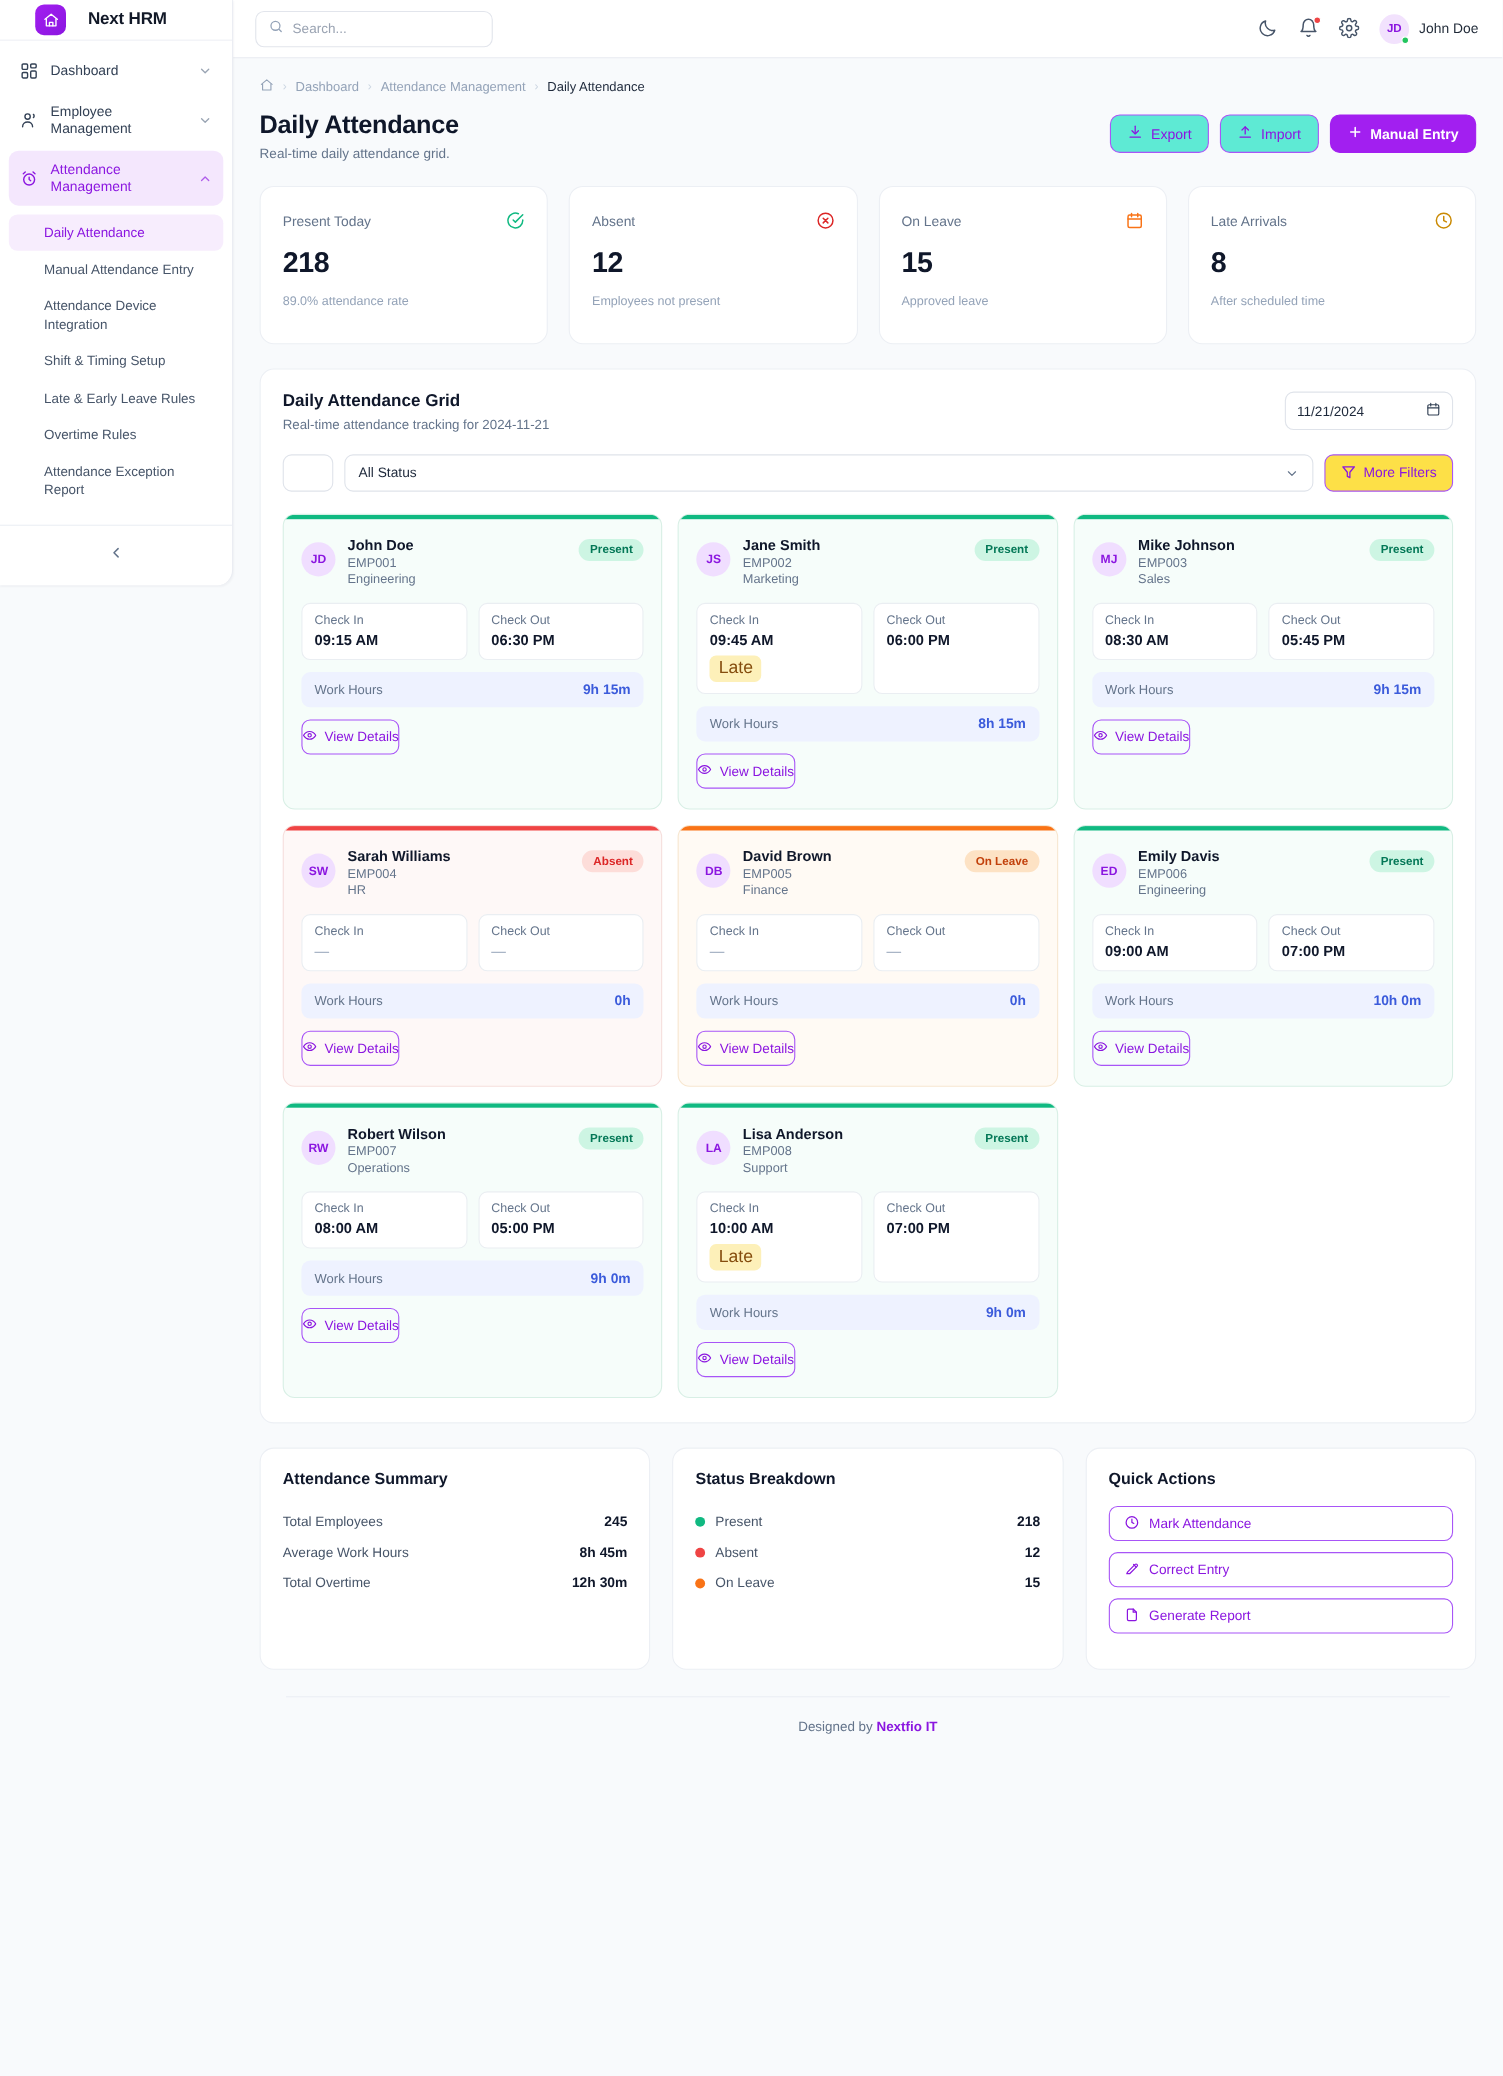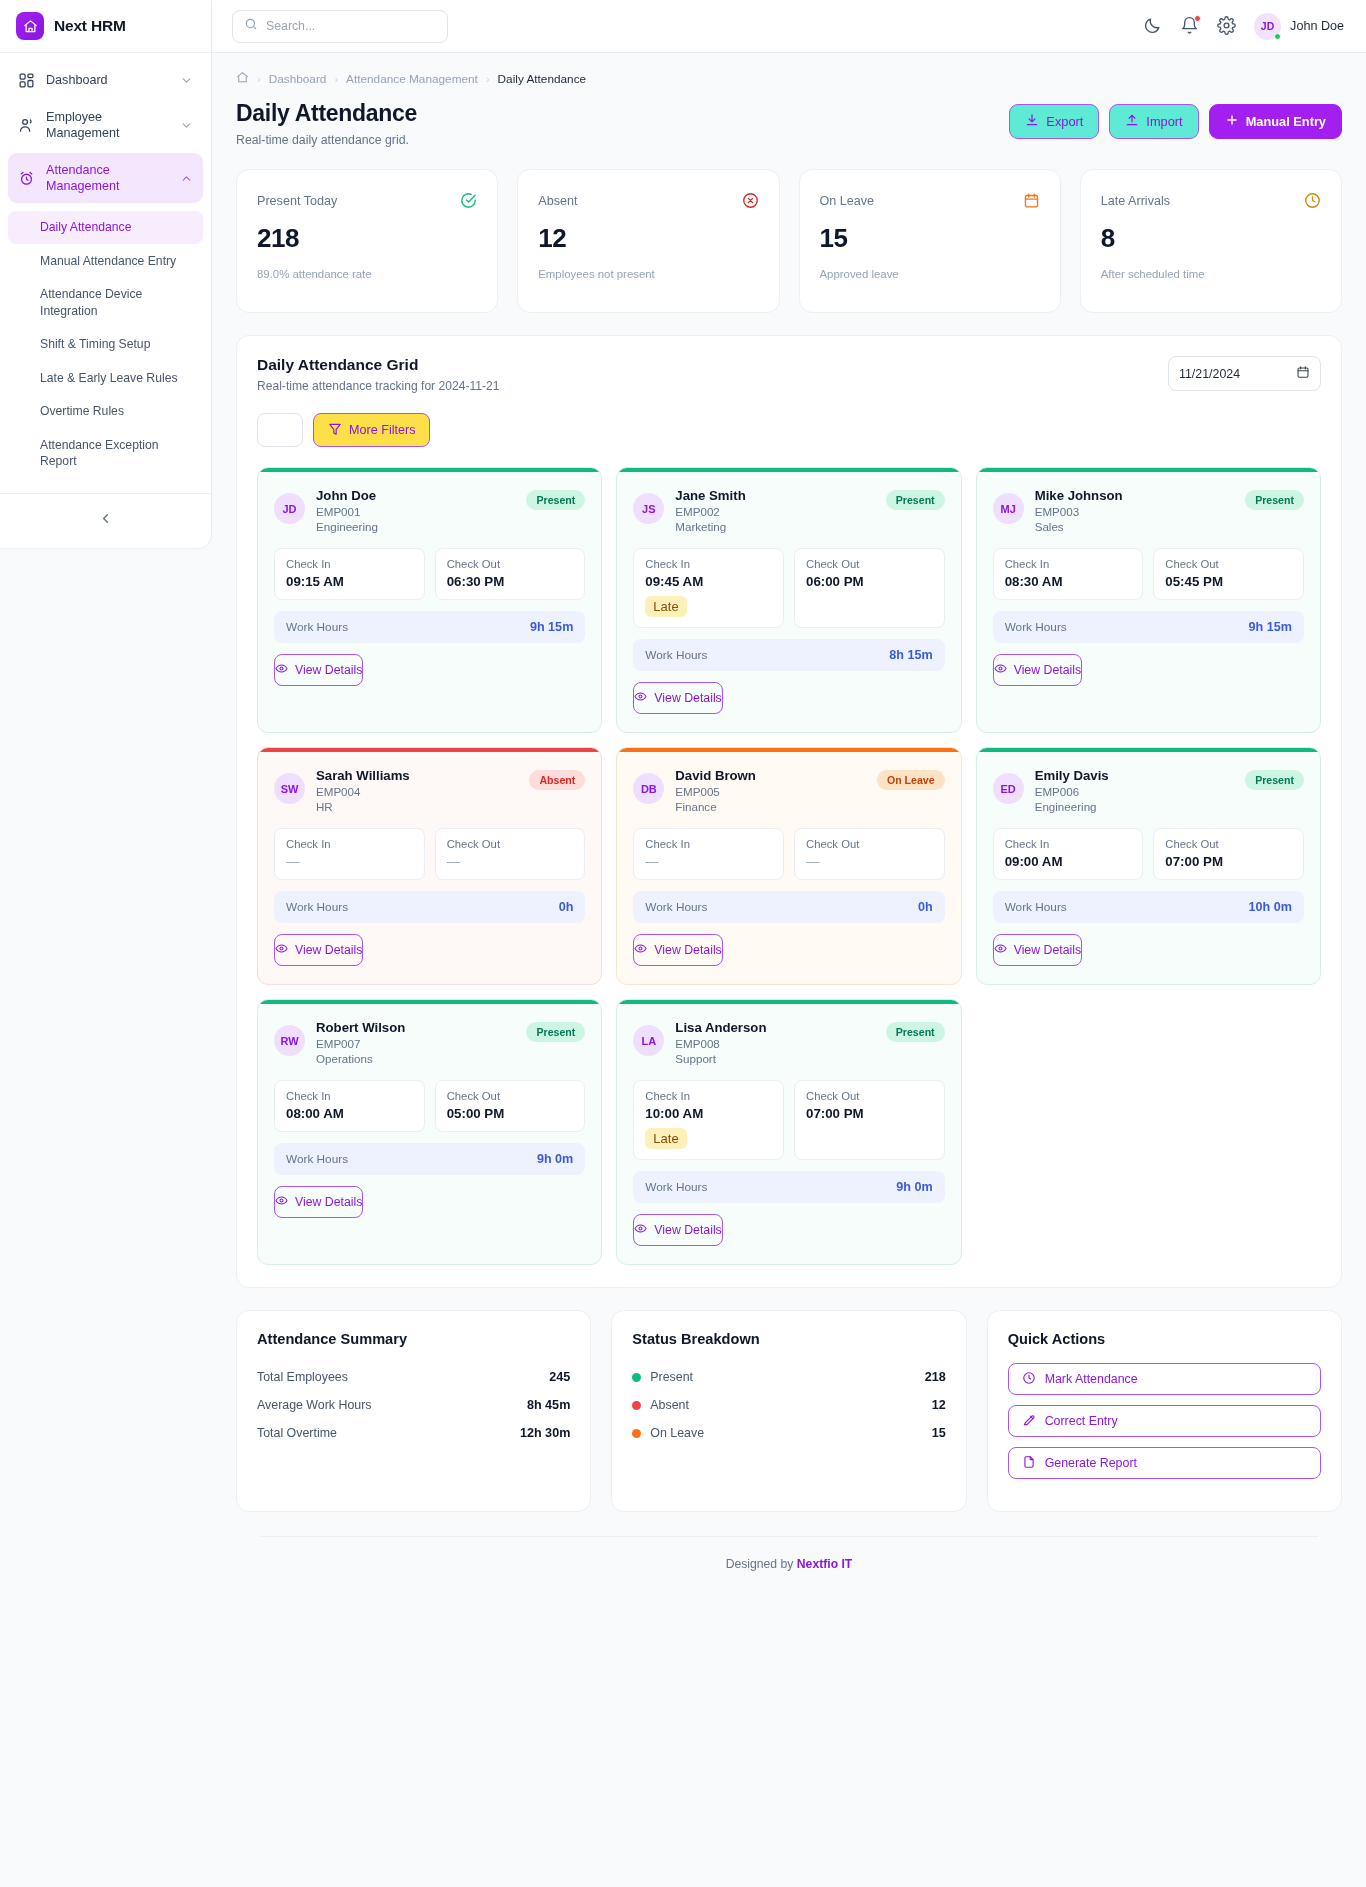--- a/index.html
+++ b/index.html
@@ -15,21 +15,21 @@
   
   .sidebar {
     width: 212px; flex: 0 0 212px;
     background: #ffffff;
     border-right: 1px solid #e9ecf2;
     min-height: 500px;
     position: relative;
     border-bottom-right-radius: 14px;
     box-shadow: 0 1px 2px rgba(15,23,42,.04);
   }
-  .brand { display: flex; align-items: center; gap: 10px; padding: 14px 16px; height: 53px; border-bottom: 1px solid #eef0f5; }
+  .brand { display: flex; align-items: center; gap: 20px; padding: 14px 32px; height: 37px; border-bottom: 1px solid #eef0f5; }
   .brand-logo {
     width: 28px; height: 28px; border-radius: 8px;
     background: linear-gradient(135deg,#a21ff0 0%, #8b16e0 100%);
     display: flex; align-items: center; justify-content: center; flex: 0 0 28px;
   }
   .brand-name { font-size: 15.5px; font-weight: 700; color: #111827; letter-spacing: -.2px; }
 
   .nav { padding: 10px 8px 6px 8px; }
   .nav-item {
     display: flex; align-items: center; gap: 11px;
@@ -144,21 +144,21 @@
   .badge { font-size: 10.6px; font-weight: 600; border-radius: 20px; padding: 4px 10px; margin-top: 2px; white-space: nowrap; }
   .badge.present { background: #cdf5e3; color: #047857; }
   .badge.absent { background: #fdddd9; color: #dc2626; }
   .badge.leave { background: #fde2c4; color: #c2410c; }
 
   .times { display: flex; gap: 10px; margin-top: 15px; }
   .time-box { flex: 1; background: #fff; border: 1px solid #eaeef2; border-radius: 8px; padding: 9px 11px 10px 11px; }
   .time-label { font-size: 11.3px; color: #64748b; }
   .time-value { font-size: 13.3px; font-weight: 700; color: #0f172a; margin-top: 4px; }
   .time-value.empty { color: #94a3b8; font-weight: 400; }
-  .late-pill { display: inline-block; margin-top: 7px; background: #fdf0b9; color: #854d0e; font-size: 13px; font-weight: 500; border-radius: 6px; padding: 3px 8px; }
+  .late-pill { display: inline-block; margin-top: 7px; background: #fdf0b9; color: #854d0e; font-size: 16px; font-weight: 500; border-radius: 6px; padding: 3px 8px; }
 
   .work-hours { display: flex; align-items: flex-start; background: #eef2ff; border-radius: 8px; padding: 9px 12px; margin-top: 11px; }
   .wh-label { font-size: 11.8px; color: #64748b; }
   .wh-value { margin-left: auto; font-size: 12.6px; font-weight: 700; color: #3b5bdb; }
   .view-btn {
     display: flex; align-items: center; justify-content: center; gap: 7px;
     margin-top: 11px; height: 32px; border: 1.5px solid #a855f7; border-radius: 8px;
     background: transparent; color: #8b16e0; font-size: 12.3px; font-weight: 500; cursor: pointer;
   }
 
@@ -433,20 +433,28 @@
                   <rect x="3.5" y="5" width="17" height="16" rx="2"></rect>
                   <path d="M3.5 10h17"></path>
                   <path d="M8 3v4M16 3v4"></path>
                 </svg>
             </span>
           </div>
         </div>
 
         <div class="filter-row">
           <div class="mini-input"></div>
+          <div class="select-box">
+            <span>All Status</span>
+            <span class="chevd">
+              <svg width="13" height="13" viewBox="0 0 24 24" fill="none" stroke="#64748b" stroke-width="2" stroke-linecap="round" stroke-linejoin="round">
+                  <polyline points="6 9 12 15 18 9"></polyline>
+                </svg>
+            </span>
+          </div>
           <button class="filters-btn">
             <span>
               <svg width="14" height="14" viewBox="0 0 24 24" fill="none" stroke="#8b16e0" stroke-width="2" stroke-linecap="round" stroke-linejoin="round">
                   <polygon points="21 4 3 4 10 12.5 10 19 14 21 14 12.5"></polygon>
                 </svg>
             </span>
             <span>More Filters</span>
           </button>
         </div>
 

